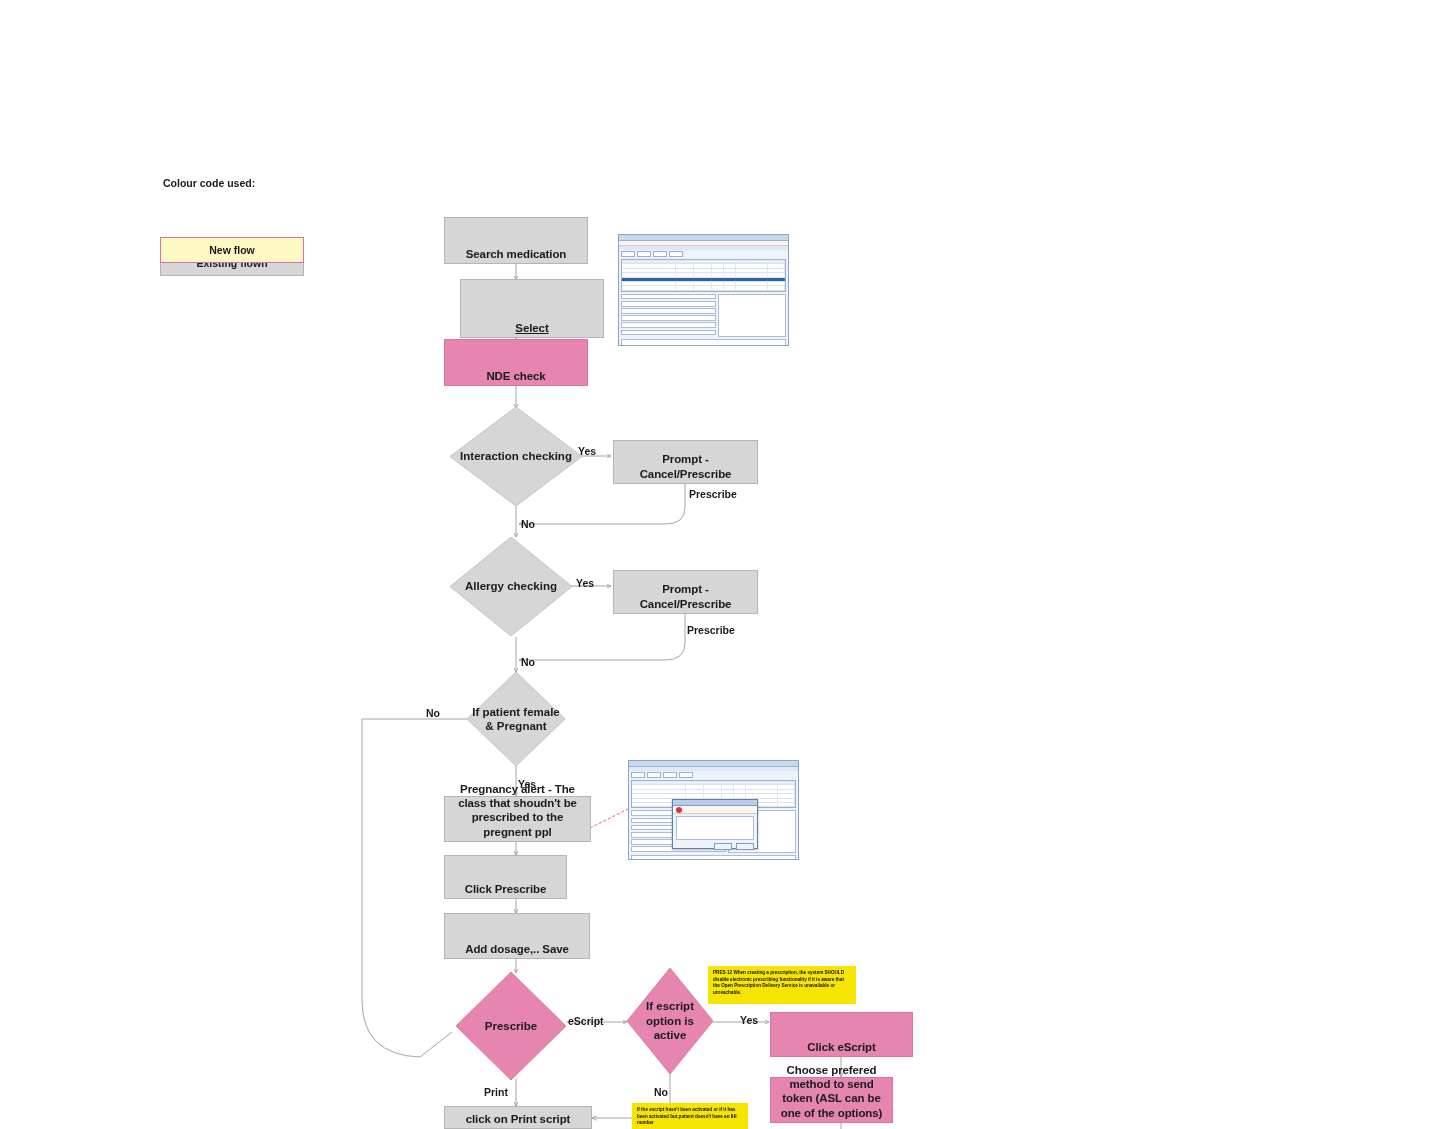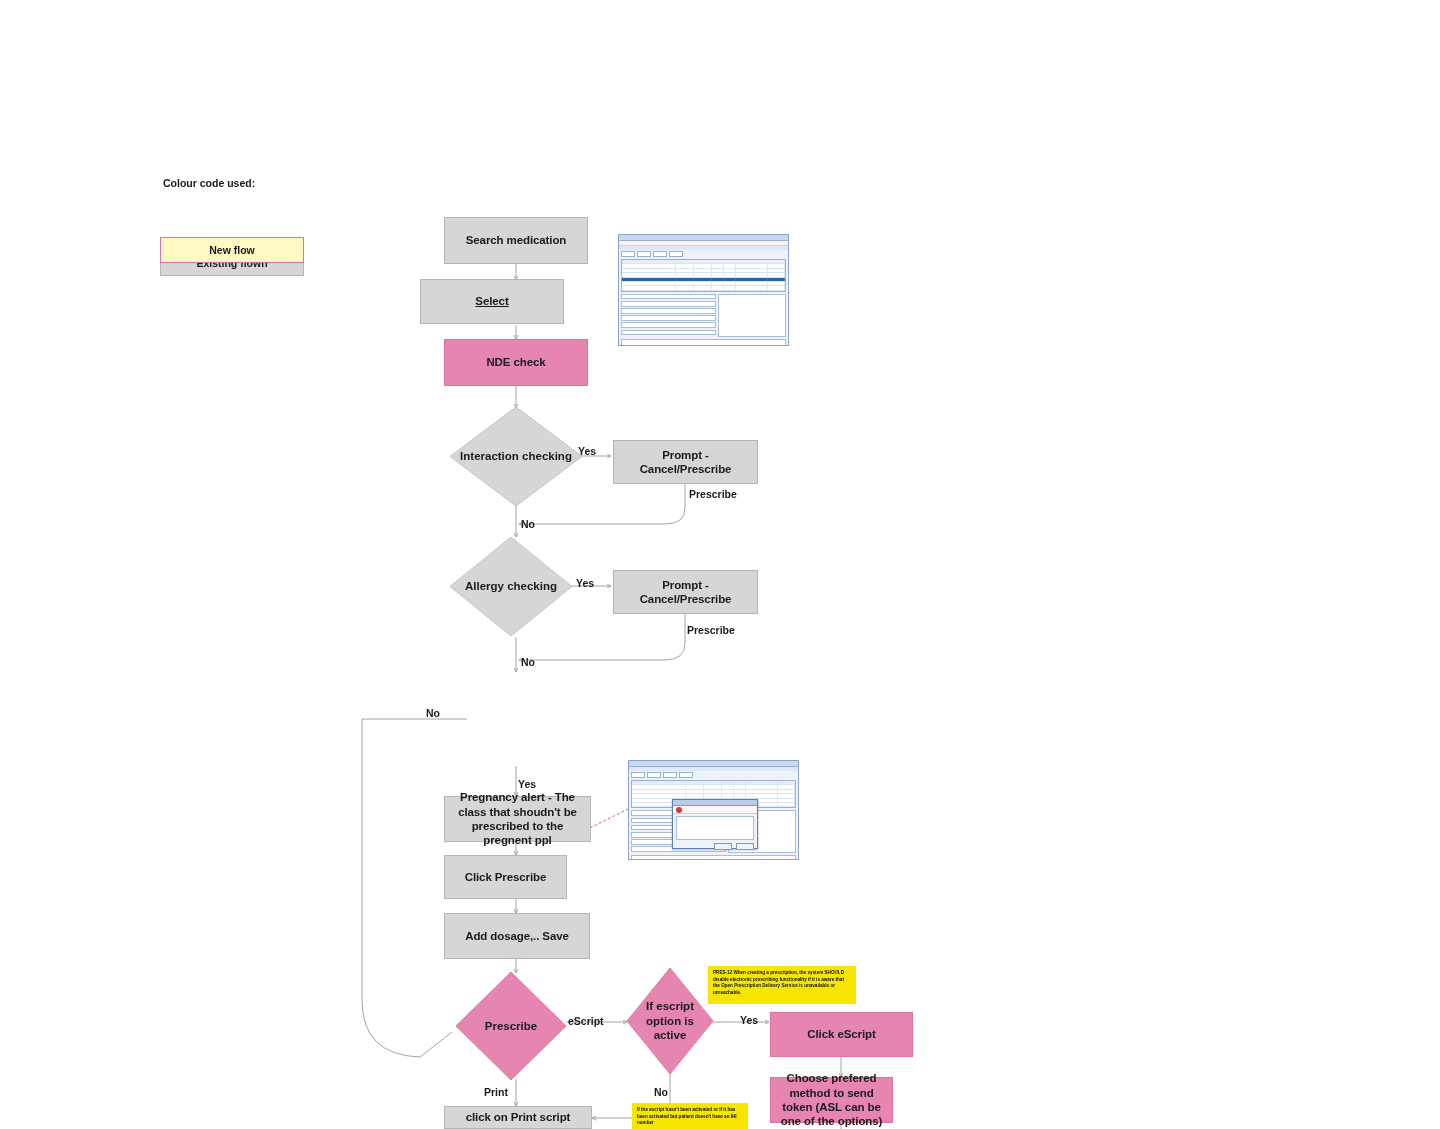--- a/index.html
+++ b/index.html
@@ -15,21 +15,21 @@
     position: relative;
     width: 1440px;
     height: 1129px;
     overflow: hidden;
     background: #ffffff;
   }
   .node {
     position: absolute;
     box-sizing: border-box;
     display: flex;
-    align-items: center;
+    align-items: flex-end;
     justify-content: center;
     text-align: center;
     font-weight: bold;
     color: #1a1a1a;
     line-height: 1.25;
     letter-spacing: -0.1px;
   }
   .box {
     background: #d6d6d6;
     border: 1px solid #b5b5b5;
@@ -287,21 +287,21 @@
 
     <g stroke="#e03b3b" stroke-width="0.8" fill="none" stroke-dasharray="3 2">
       <path d="M590,828 L628,809"></path>
     </g>
   </svg>
 
   <div class="node box" style="left:444px; top:217px; width:144px; height:47px;">
     <span>Search medication</span>
   </div>
 
-  <div class="node box" style="left:420px; top:279px; width:144px; height:45px;text-decoration:underline;">
+  <div class="node box" style="left:460px; top:279px; width:144px; height:59px;text-decoration:underline;">
     <span>Select</span>
   </div>
 
   <div class="node box pink" style="left:444px; top:339px; width:144px; height:47px;">
     <span>NDE check</span>
   </div>
 
   <div class="diamond-wrap" style="left:450px; top:407px; width:132px; height:99px;">
     <svg class="diamond-shape" viewBox="0 0 132 99" preserveAspectRatio="none">
       <polygon points="66,0 132,49.5 66,99 0,49.5" fill="#d6d6d6" stroke="#c4c4c4" stroke-width="1"></polygon>
@@ -317,20 +317,27 @@
     <svg class="diamond-shape" viewBox="0 0 122 99" preserveAspectRatio="none">
       <polygon points="61,0 122,49.5 61,99 0,49.5" fill="#d6d6d6" stroke="#c4c4c4" stroke-width="1"></polygon>
     </svg>
     <div class="diamond-label">Allergy checking</div>
   </div>
 
   <div class="node box" style="left:613px; top:570px; width:145px; height:44px;">
     <span>Prompt - Cancel/Prescribe</span>
   </div>
 
+  <div class="diamond-wrap" style="left:467px; top:672px; width:98px; height:94px;">
+    <svg class="diamond-shape" viewBox="0 0 98 94" preserveAspectRatio="none">
+      <polygon points="49,0 98,47 49,94 0,47" fill="#d6d6d6" stroke="#c4c4c4" stroke-width="1"></polygon>
+    </svg>
+    <div class="diamond-label" style="white-space:pre-line;">If patient female
+&amp; Pregnant</div>
+  </div>
 
   <div class="node box" style="left:444px; top:796px; width:147px; height:46px;">
     <span>Pregnancy alert - The class that shoudn't be prescribed to the pregnent ppl</span>
   </div>
 
   <div class="node box" style="left:444px; top:855px; width:123px; height:44px;">
     <span>Click Prescribe</span>
   </div>
 
   <div class="node box" style="left:444px; top:913px; width:146px; height:46px;">

